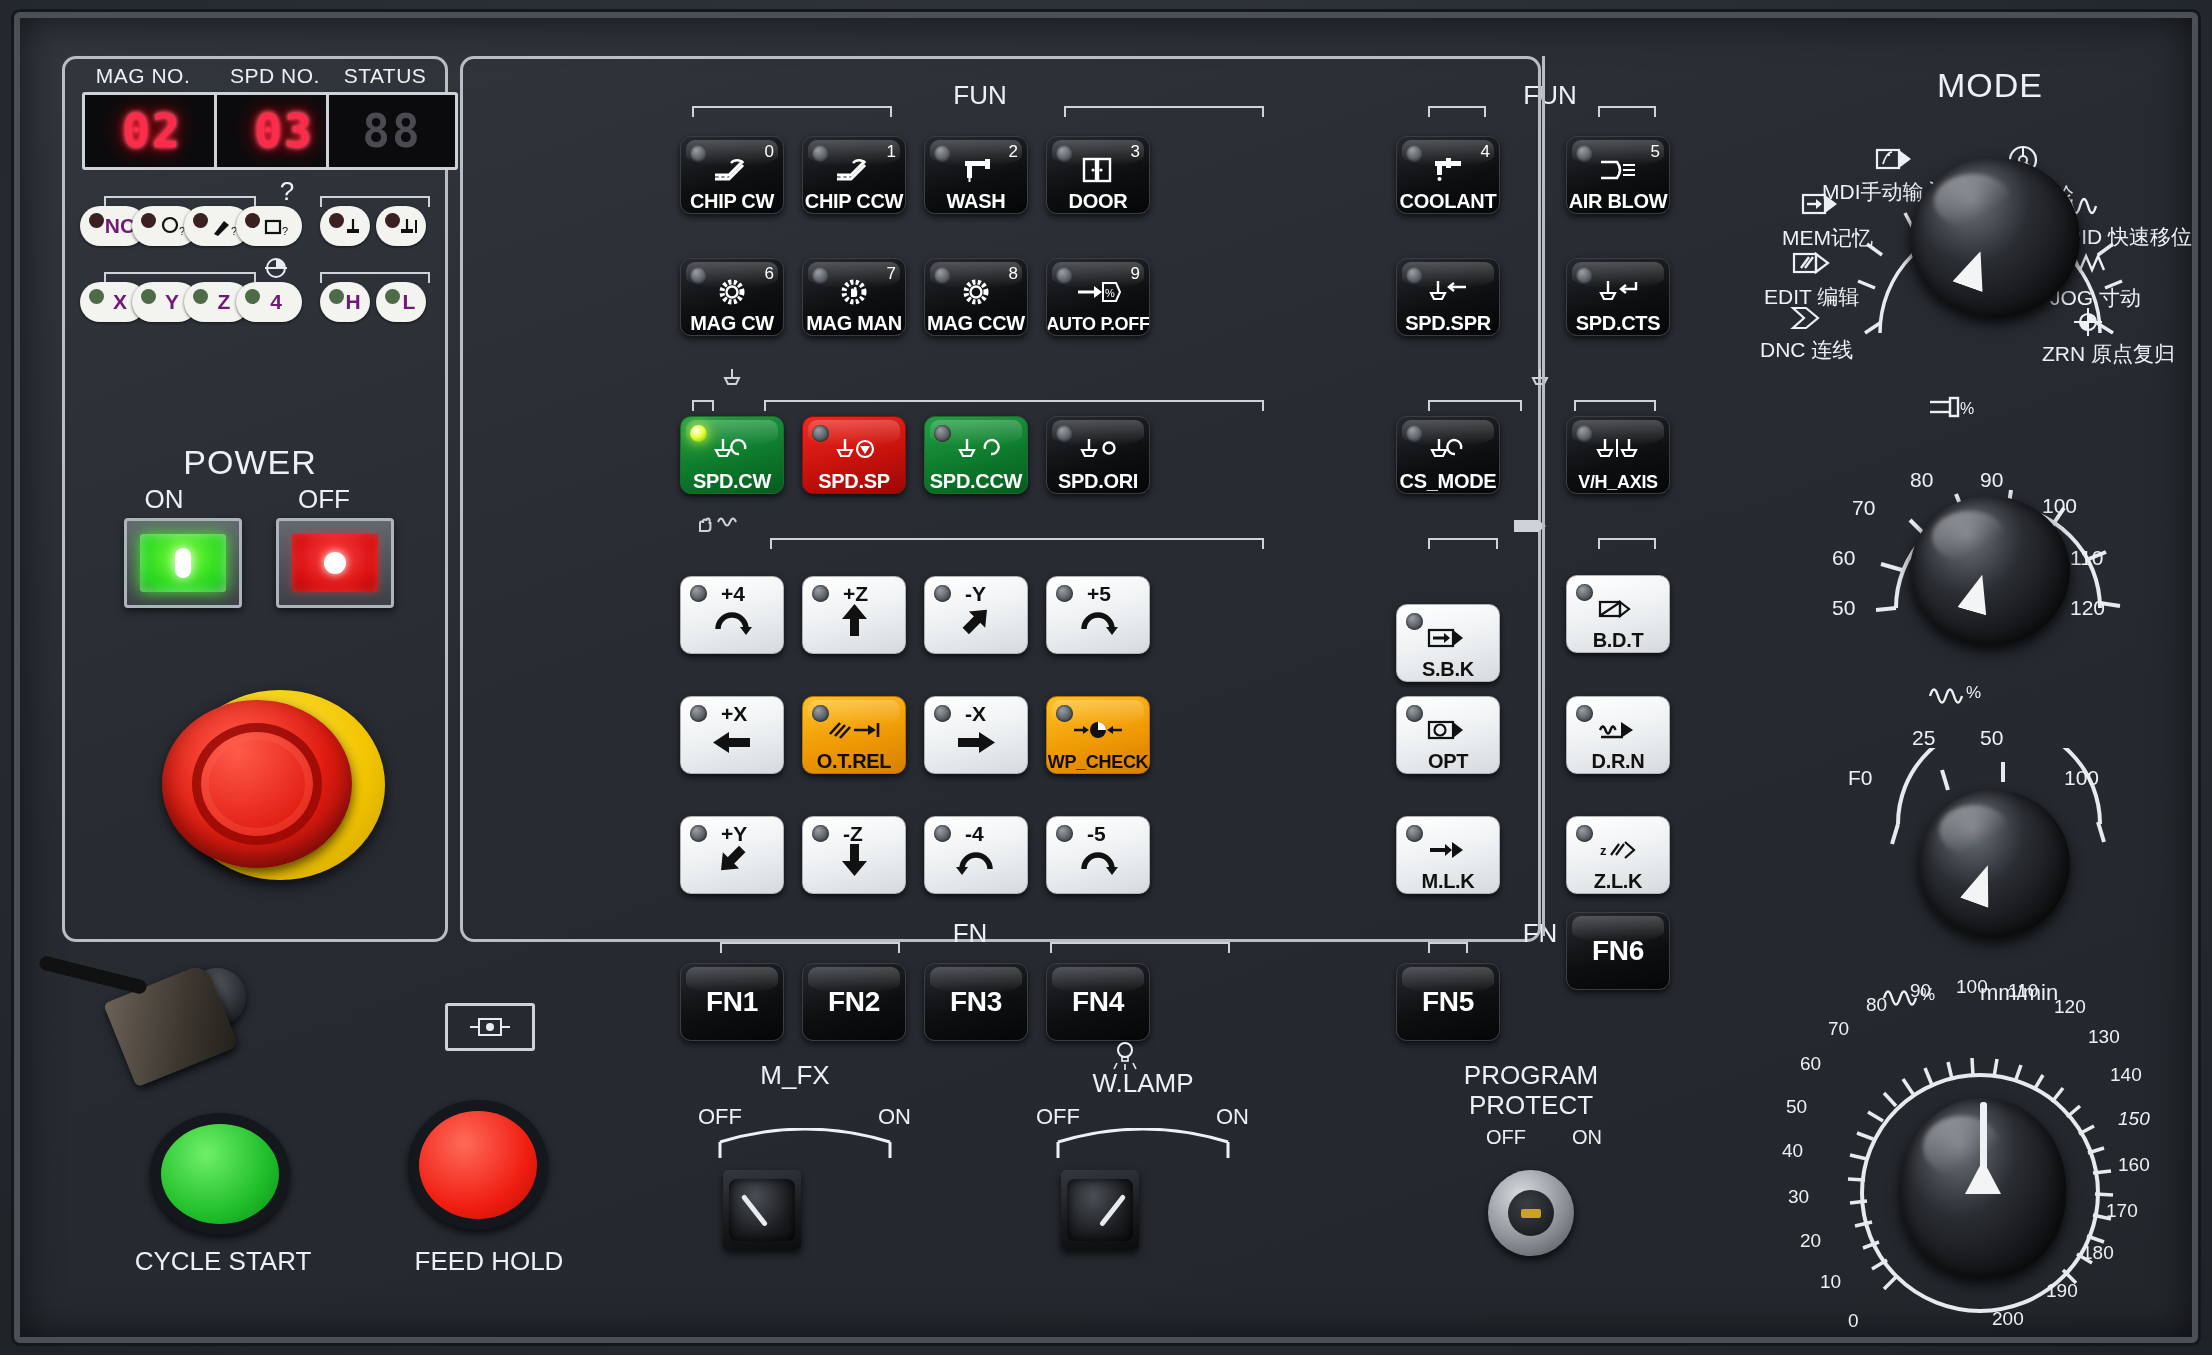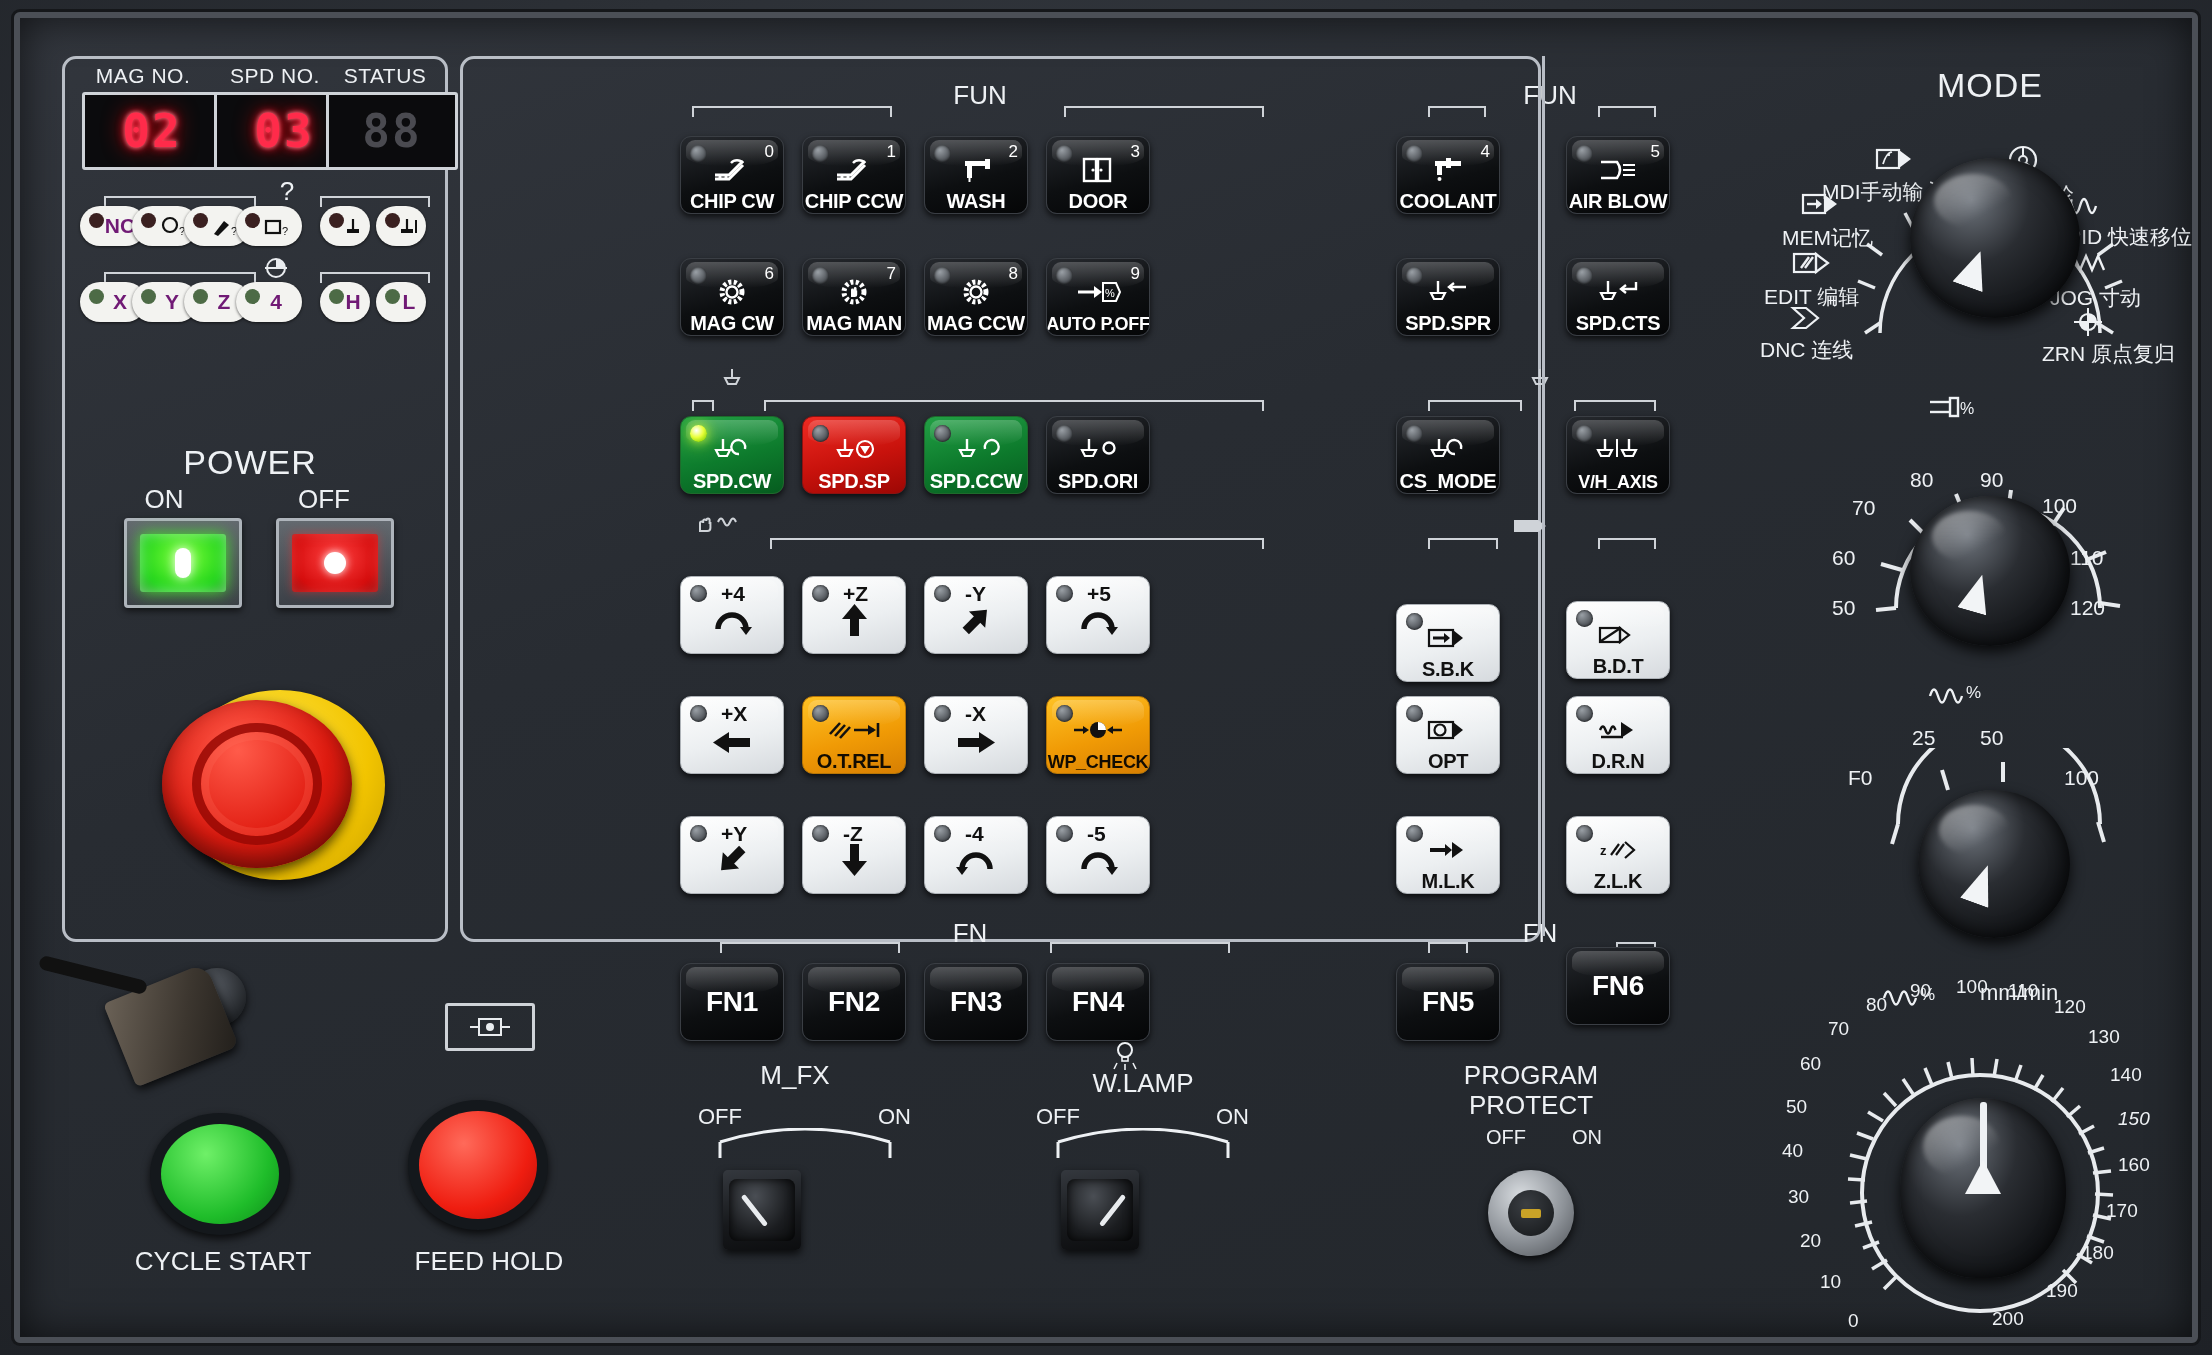--- a/index.html
+++ b/index.html
@@ -698,21 +698,21 @@
     <span class="ico">
       <svg width="46" height="24" viewBox="0 0 46 24">
             <rect x="4" y="4" width="24" height="16" fill="none" stroke="#111" stroke-width="2.2"></rect>
             <line x1="8" y1="12" x2="22" y2="12" stroke="#111" stroke-width="3"></line>
             <path d="M19 7 L25 12 L19 17 Z" fill="#111"></path>
             <path d="M28 4 L38 12 L28 20 Z" fill="#111"></path>
           </svg>
     </span>
     <span class="cap">S.B.K</span>
   </div>
-  <div class="key white" style="left:1546px;top:583px;text-align:right;">
+  <div class="key white" style="left:1546px;top:557px;text-align:right;">
     <div class="gloss"></div>
         <span class="led"></span>
     <span class="ico">
       <svg width="46" height="24" viewBox="0 0 46 24">
             <rect x="5" y="5" width="20" height="14" fill="none" stroke="#111" stroke-width="2.2"></rect>
             <line x1="6" y1="18" x2="24" y2="6" stroke="#111" stroke-width="2.2"></line>
             <path d="M25 5 L34 12 L25 19 Z" fill="none" stroke="#111" stroke-width="2.2"></path>
           </svg>
     </span>
     <span class="cap">B.D.T</span>
@@ -888,21 +888,21 @@
         <span class="cap">FN3</span>
   </div>
   <div class="key dark fn" style="left:1026px;top:945px;">
     <div class="gloss"></div>
         <span class="cap">FN4</span>
   </div>
   <div class="key dark fn" style="left:1376px;top:945px;">
     <div class="gloss"></div>
         <span class="cap">FN5</span>
   </div>
-  <div class="key dark fn" style="left:1546px;top:929px;">
+  <div class="key dark fn" style="left:1546px;top:894px;">
     <div class="gloss"></div>
         <span class="cap">FN6</span>
   </div>
 
   <div class="ttl medcap" style="left:700px;top:1042px;width:150px;">M_FX</div>
   <div class="swtxt" style="left:678px;top:1086px;">OFF</div>
   <div class="swtxt" style="left:858px;top:1086px;">ON</div>
   <svg class="arcsvg" style="left:690px;top:1110px;" width="190" height="48">
     <path d="M10 30 L10 14 M10 14 Q95 -12 180 14 M180 14 L180 30" fill="none" stroke="#eef1f4" stroke-width="3"></path>
   </svg>

